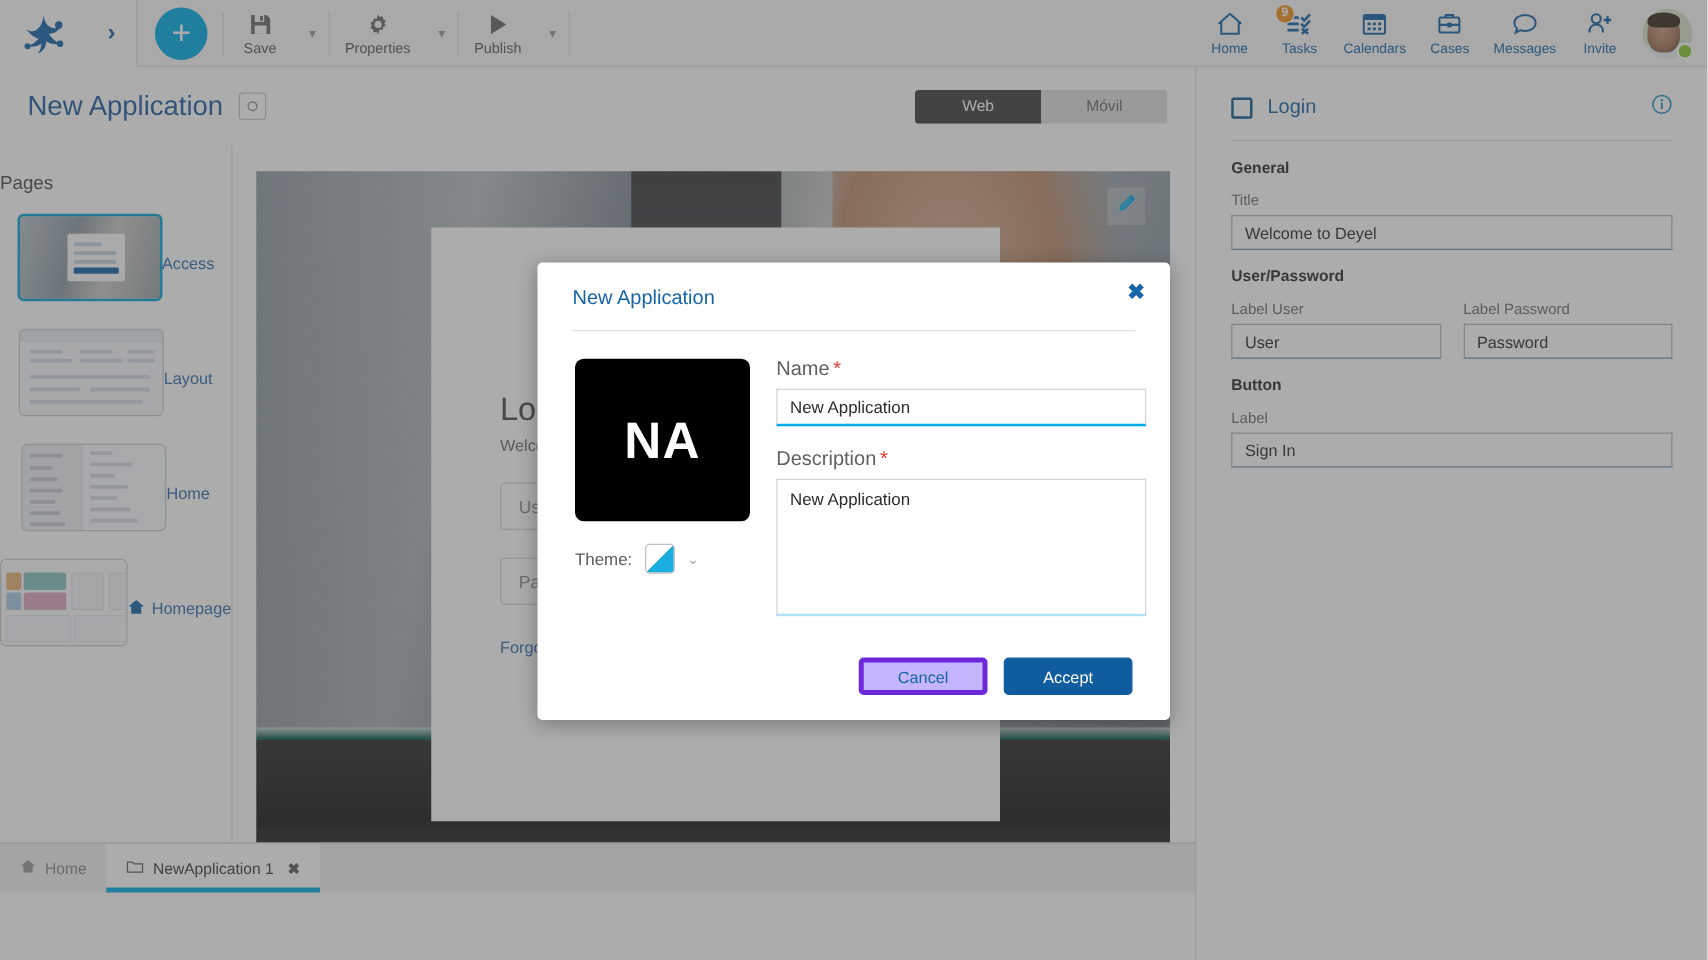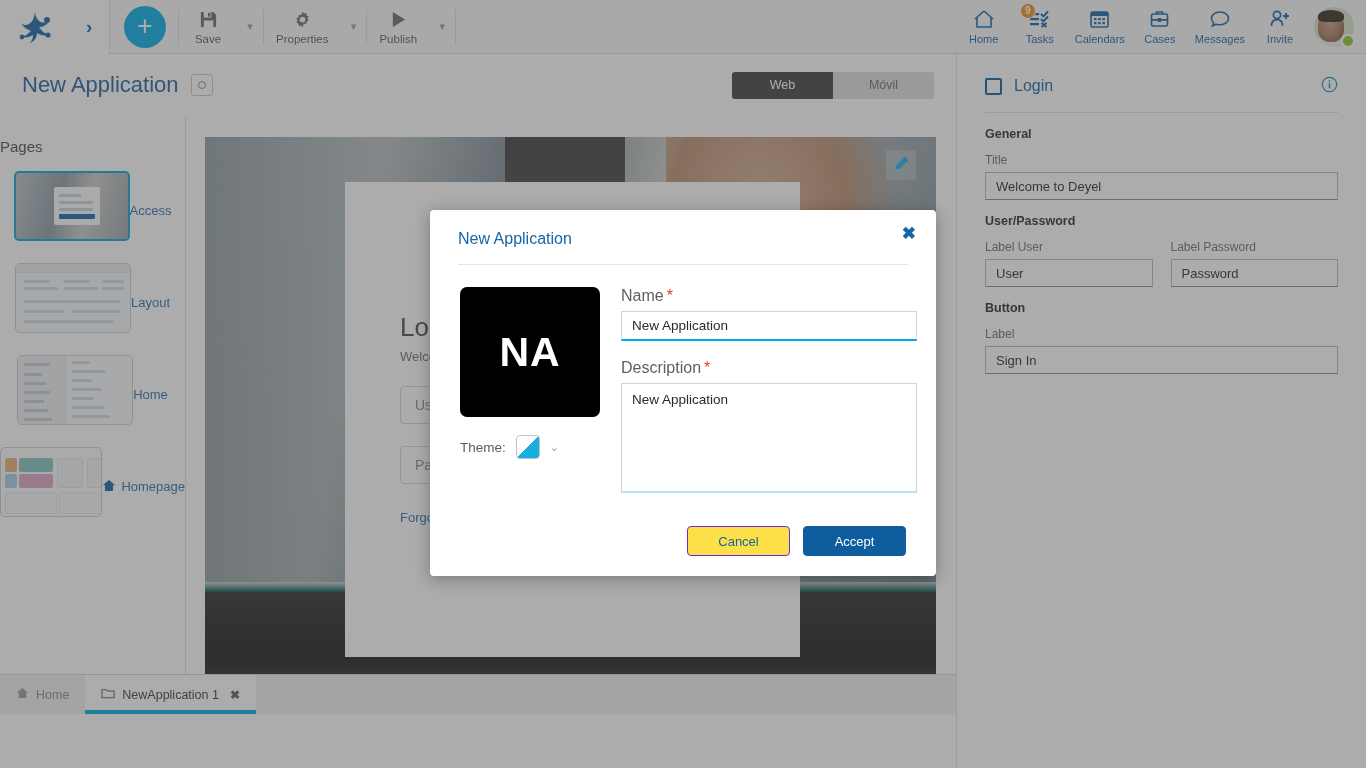--- a/index.html
+++ b/index.html
@@ -236,21 +236,21 @@
   }
   .m-area {
     width: 296px; height: 110px; border: 1px solid #d4d4d4; border-bottom: 2px solid #aee4f5;
     padding: 8px 10px; font-size: 13.5px; color: #2b2b2b; cursor: text;
   }
   .modal-foot {
     position: absolute; right: 30px; bottom: 20px; display: flex; gap: 13px;
   }
   .btn { width: 103px; height: 30px; border-radius: 4px; font-size: 13px; cursor: pointer;
          display: flex; align-items: center; justify-content: center; }
-  .btn-cancel { background: #fde047; border: 1px solid #6d28d9; color: #1565a8; }
+  .btn-cancel { background: #c4b5fd; border: 4px solid #6d28d9; color: #1565a8; }
   .btn-accept { background: #0f5c9e; color: #fff; border: 1px solid #0f5c9e; }
 </style>
 </head>
 <body>
 
 <div id="app">
 
   <div class="topbar">
     <div class="logo-zone">
       <svg class="logo-mark" viewBox="0 0 36 34">

